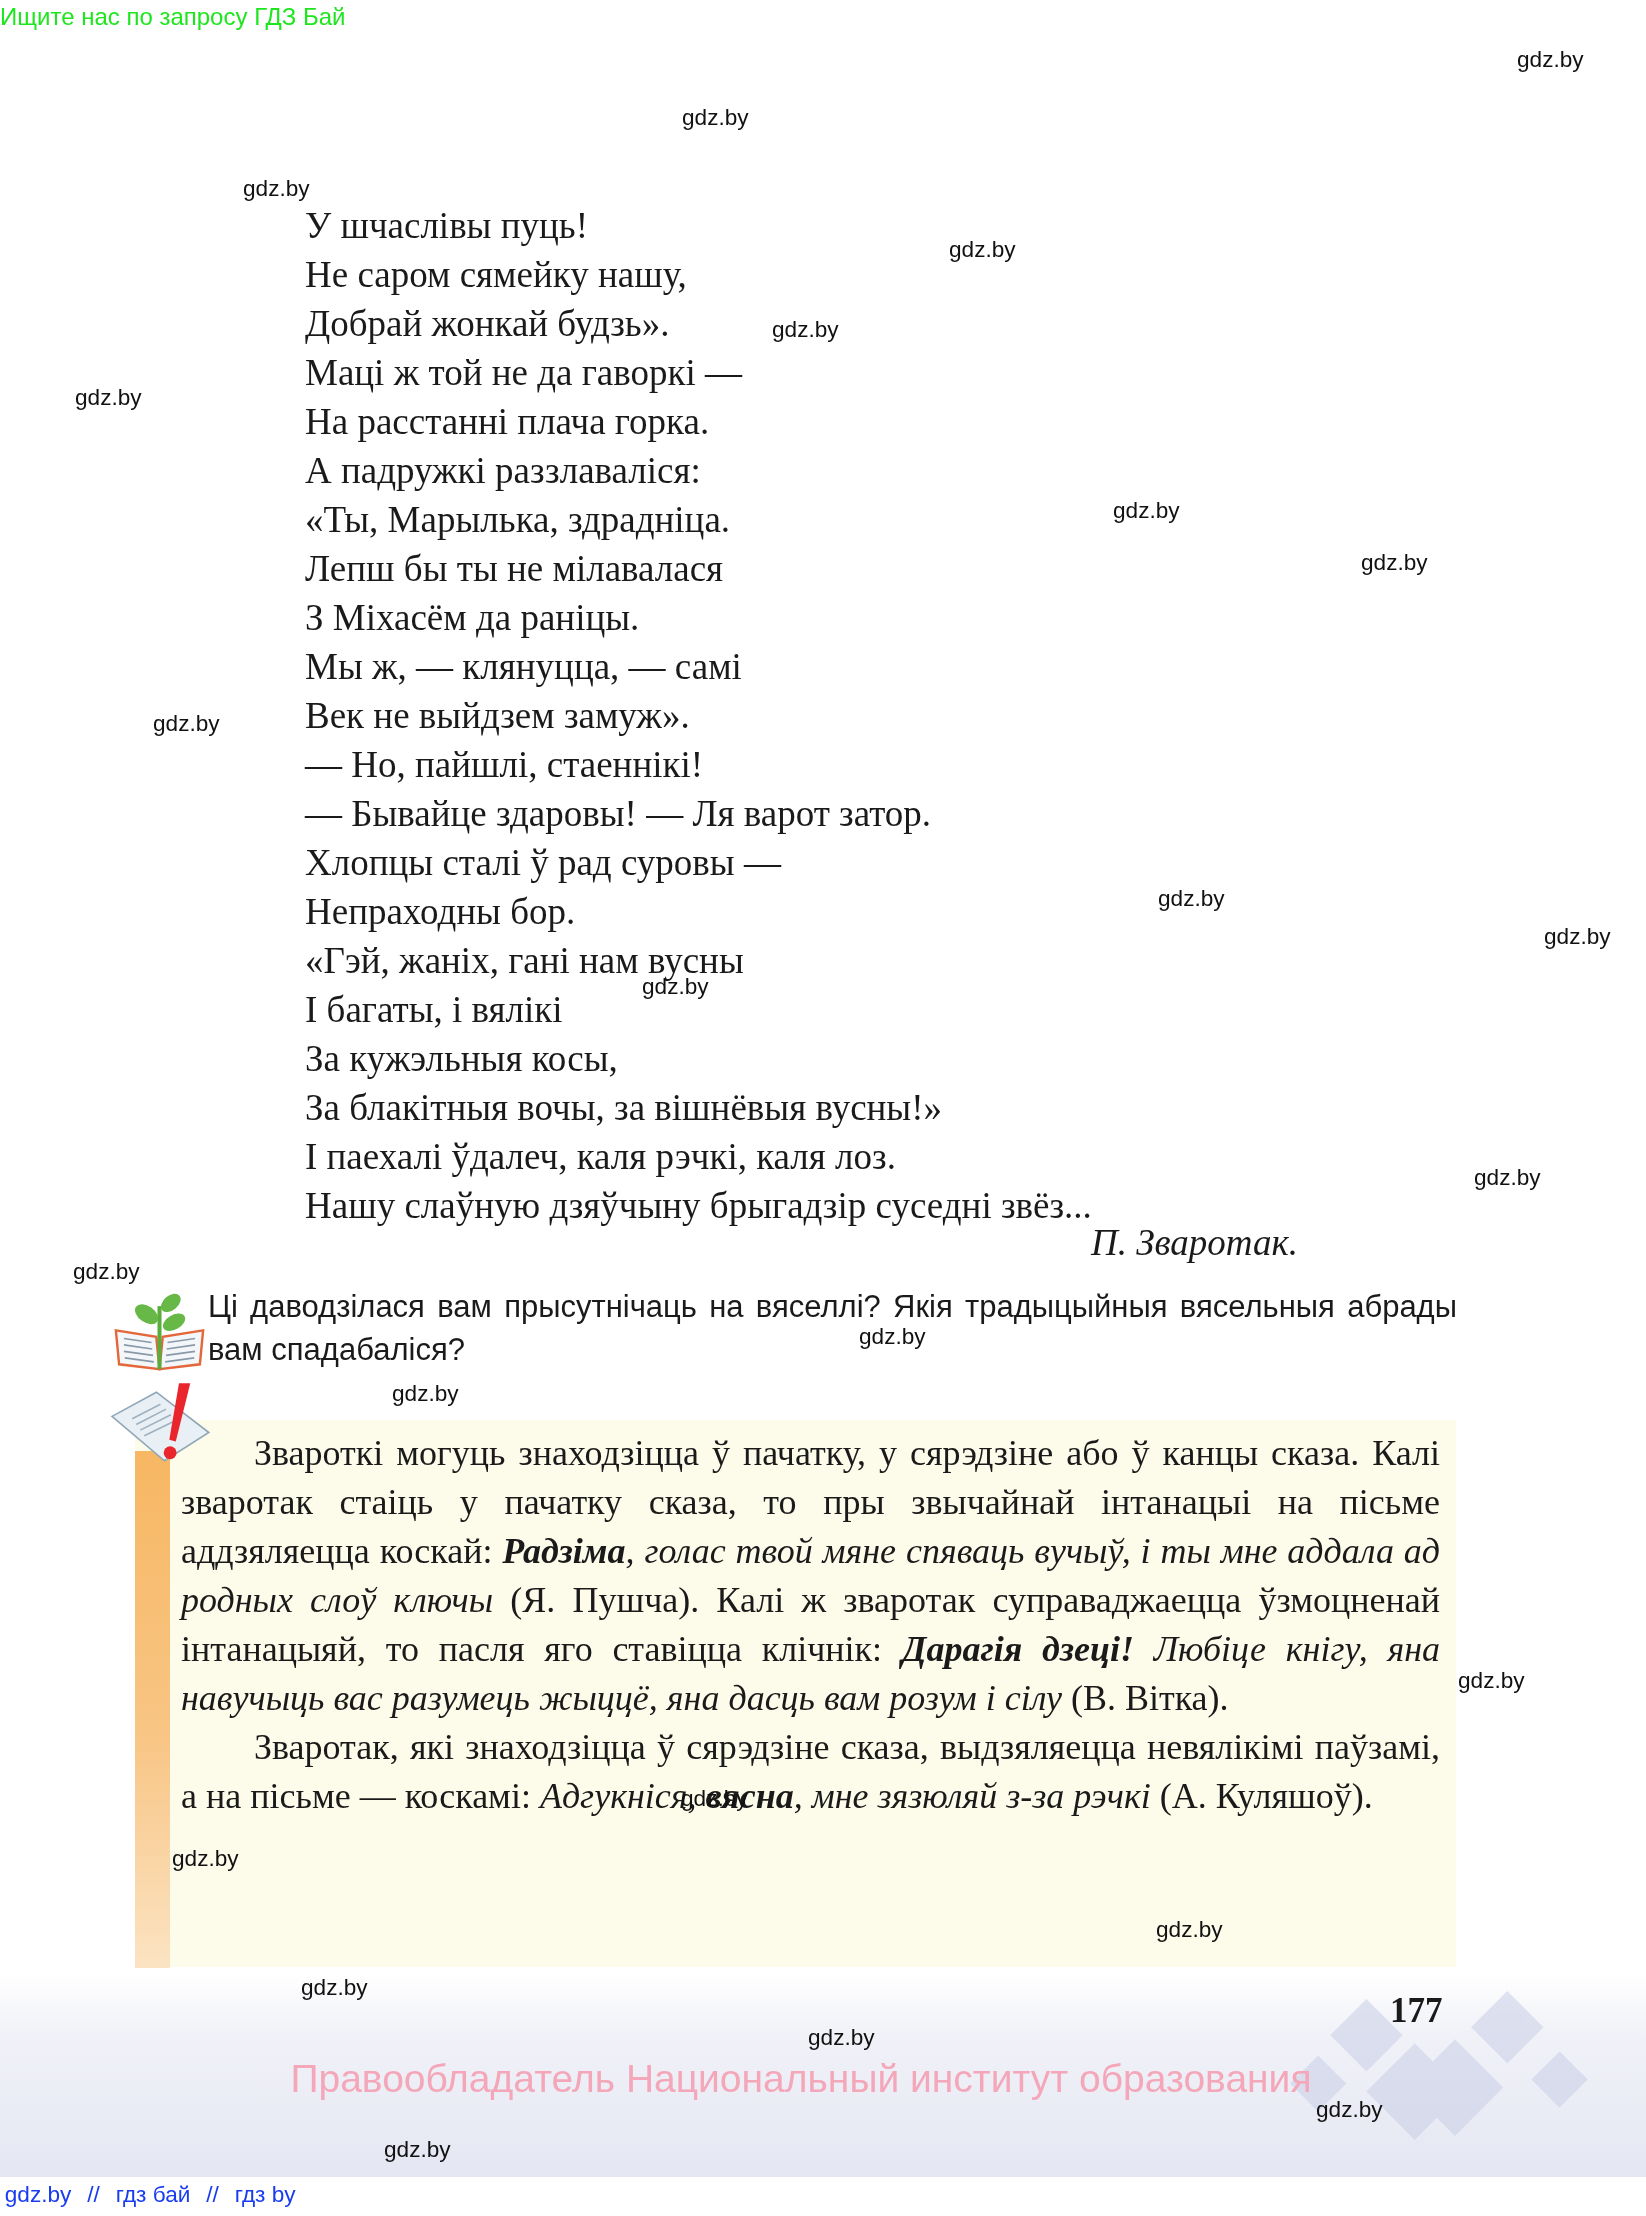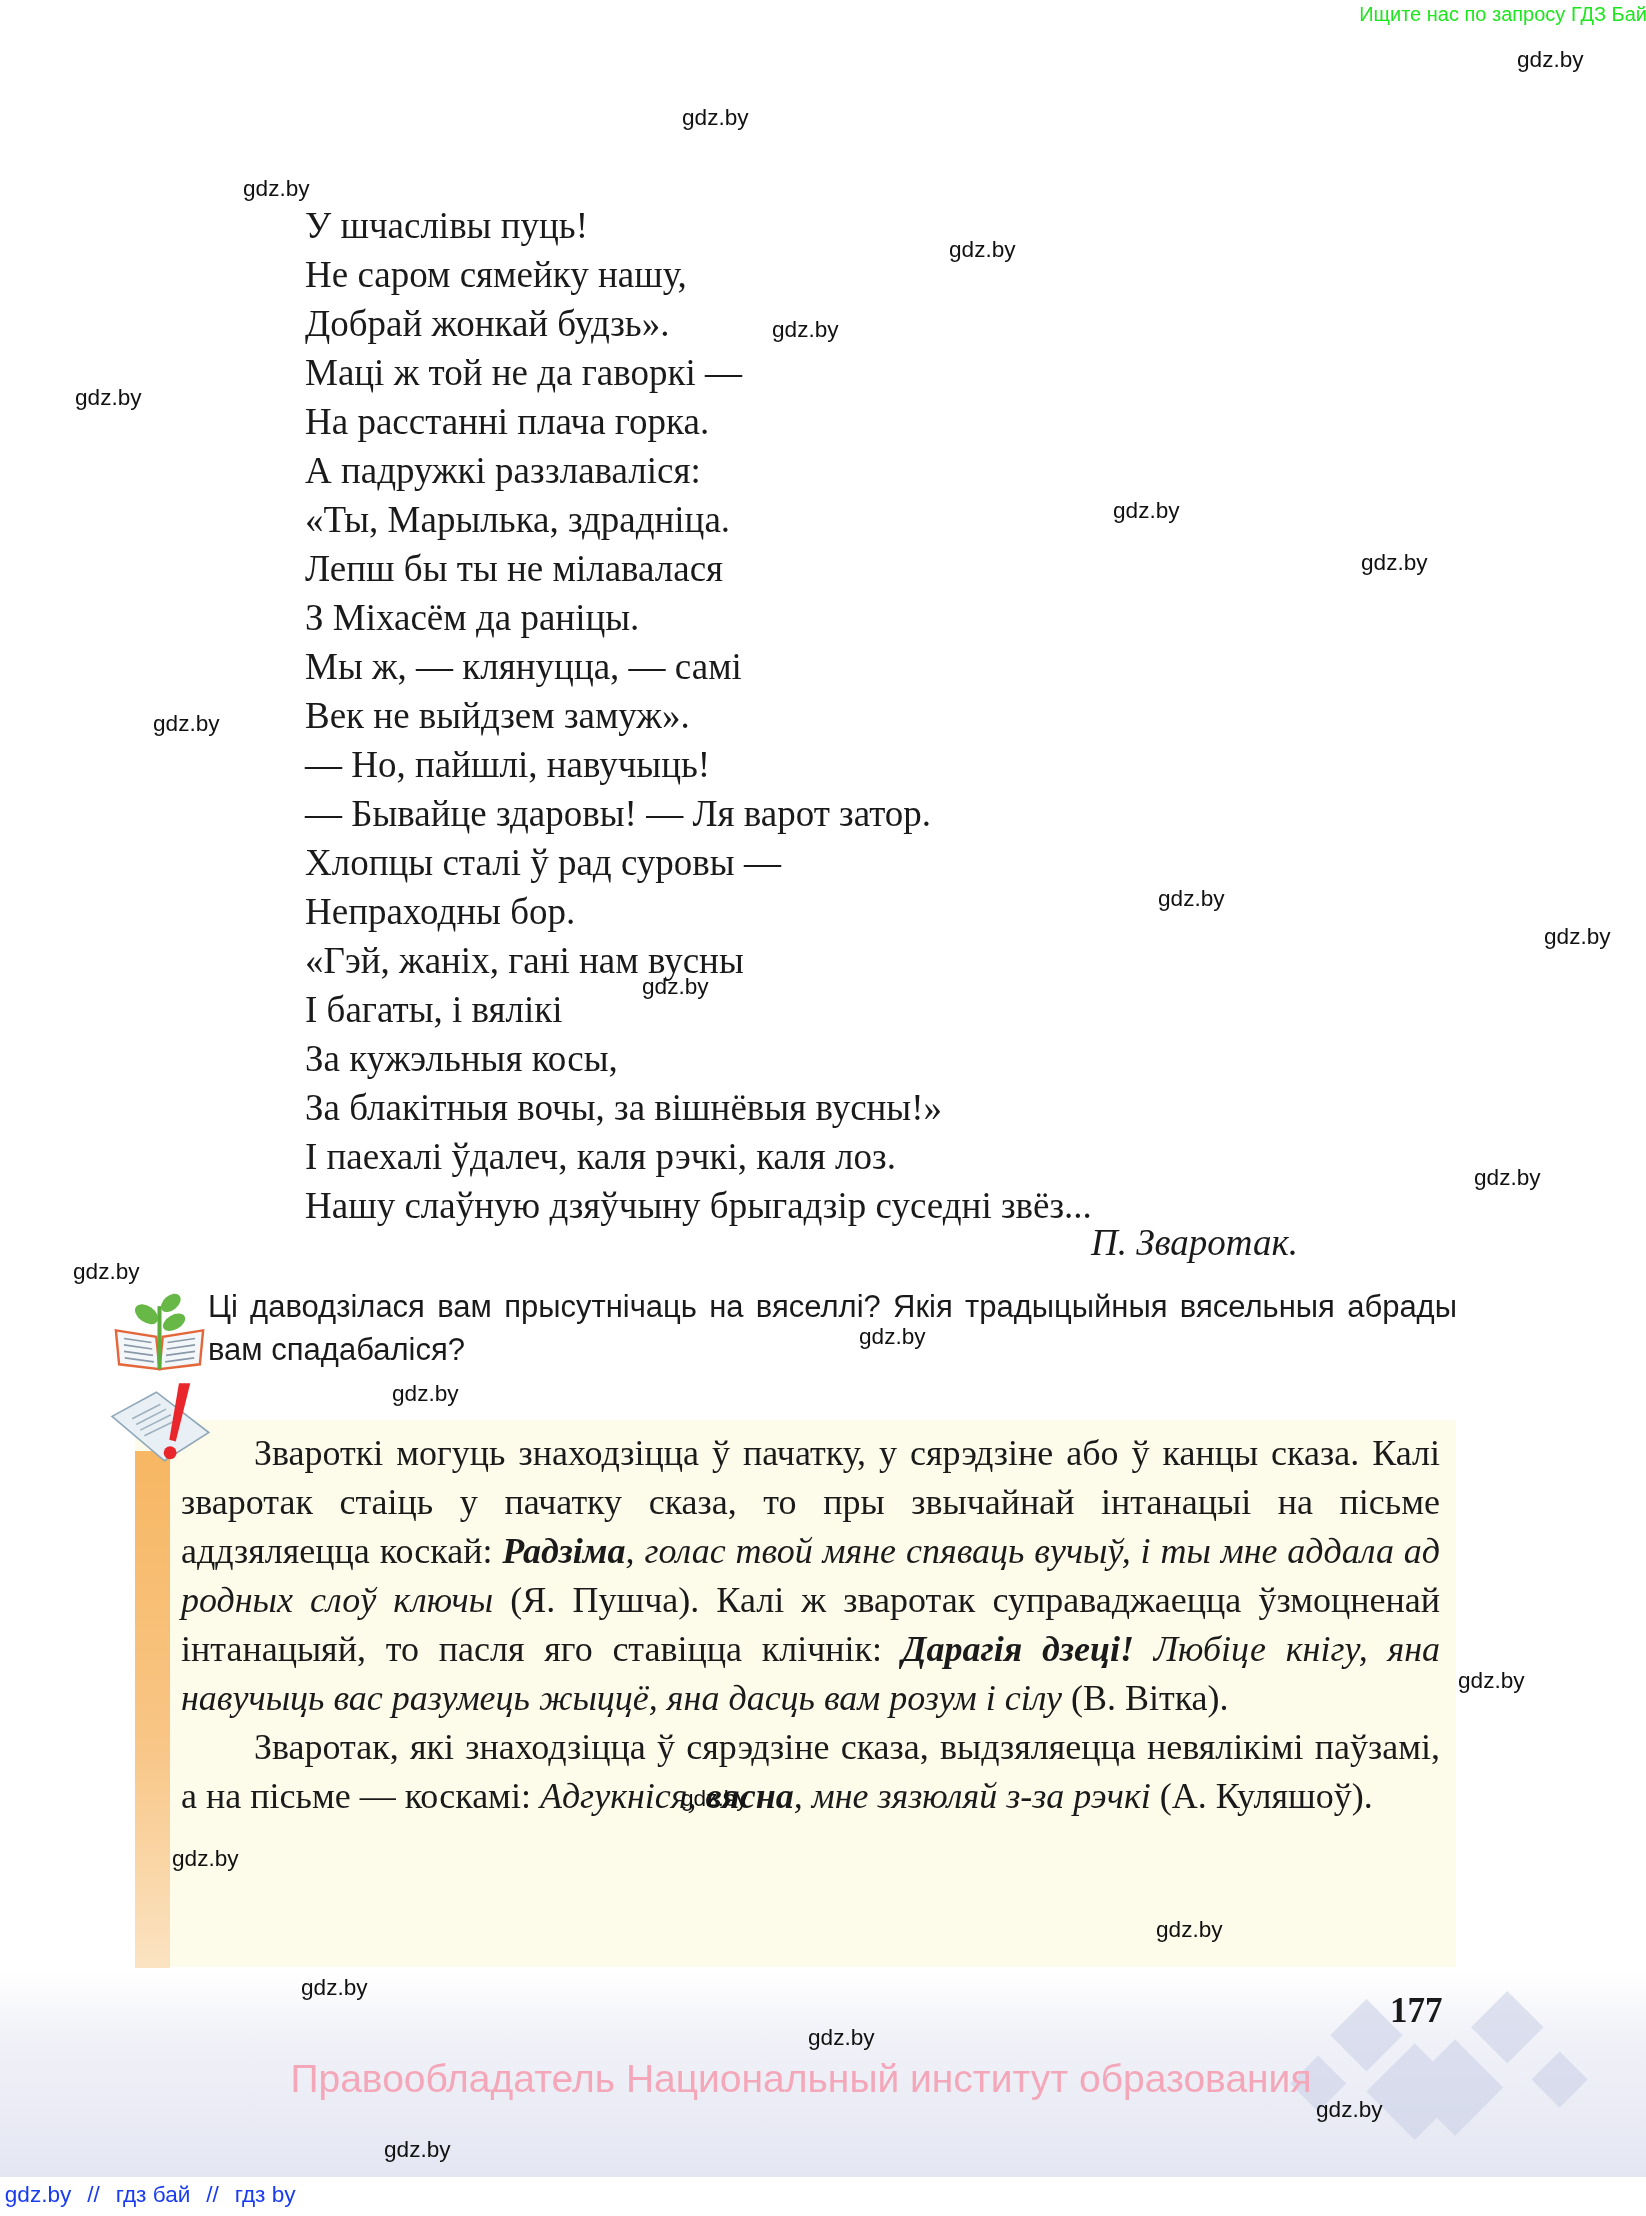--- a/index.html
+++ b/index.html
@@ -4,22 +4,22 @@
 <style>
   html, body { margin: 0; padding: 0; }
   body {
     width: 1647px; height: 2216px; position: relative; overflow: hidden;
     background: #ffffff;
     font-family: "DejaVu Serif", serif;
     color: #1a1a1a;
   }
   .abs { position: absolute; }
   .top-banner {
-    top: 3.2px; left: 0; width: 1647px; text-align: right;
-    font-family: "Liberation Sans", sans-serif; font-size: 20px; color: #1ee61e;
+    top: 3.2px; left: 0; width: 1647px; text-align: left;
+    font-family: "Liberation Sans", sans-serif; font-size: 24px; color: #1ee61e;
   }
   .wm {
     font-family: "Liberation Sans", sans-serif; font-size: 22.6px; color: #111;
     white-space: nowrap;
   }
   .poem { left: 305px; top: 201px; }
   .poem-line {
     font-family: "Liberation Serif", serif; font-size: 37px; line-height: 49px;
     white-space: nowrap; color: #1a1a1a;
   }
@@ -92,21 +92,21 @@
     <div class="poem-line">Не саром сямейку нашу,</div>
     <div class="poem-line">Добрай жонкай будзь».</div>
     <div class="poem-line">Маці ж той не да гаворкі —</div>
     <div class="poem-line">На расстанні плача горка.</div>
     <div class="poem-line">А падружкі раззлаваліся:</div>
     <div class="poem-line">«Ты, Марылька, здрадніца.</div>
     <div class="poem-line">Лепш бы ты не мілавалася</div>
     <div class="poem-line">З Міхасём да раніцы.</div>
     <div class="poem-line">Мы ж, — клянуцца, — самі</div>
     <div class="poem-line">Век не выйдзем замуж».</div>
-    <div class="poem-line">— Но, пайшлі, навучыць!</div>
+    <div class="poem-line">— Но, пайшлі, стаеннікі!</div>
     <div class="poem-line">— Бывайце здаровы! — Ля варот затор.</div>
     <div class="poem-line">Хлопцы сталі ў рад суровы —</div>
     <div class="poem-line">Непраходны бор.</div>
     <div class="poem-line">«Гэй, жаніх, гані нам вусны</div>
     <div class="poem-line">І багаты, і вялікі</div>
     <div class="poem-line">За кужэльныя косы,</div>
     <div class="poem-line">За блакітныя вочы, за вішнёвыя вусны!»</div>
     <div class="poem-line">І паехалі ўдалеч, каля рэчкі, каля лоз.</div>
     <div class="poem-line">Нашу слаўную дзяўчыну брыгадзір суседні звёз...</div>
   </div>

